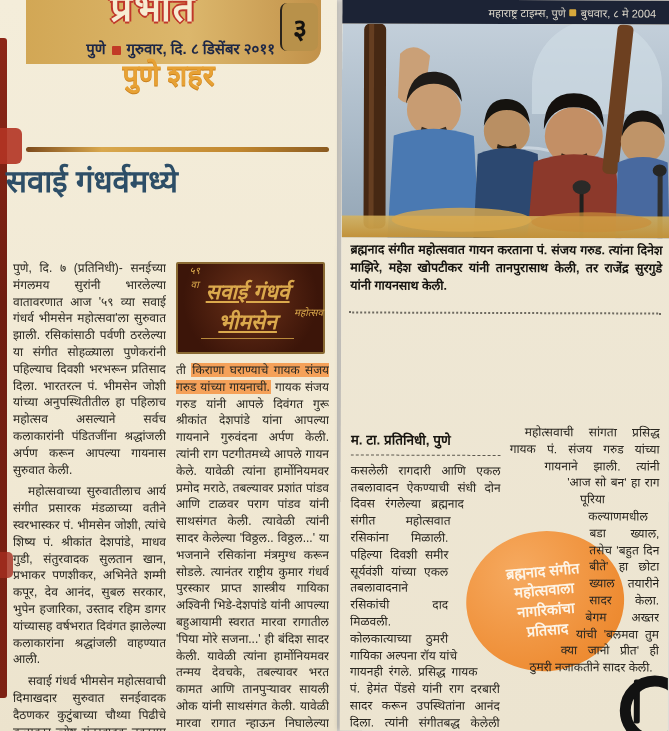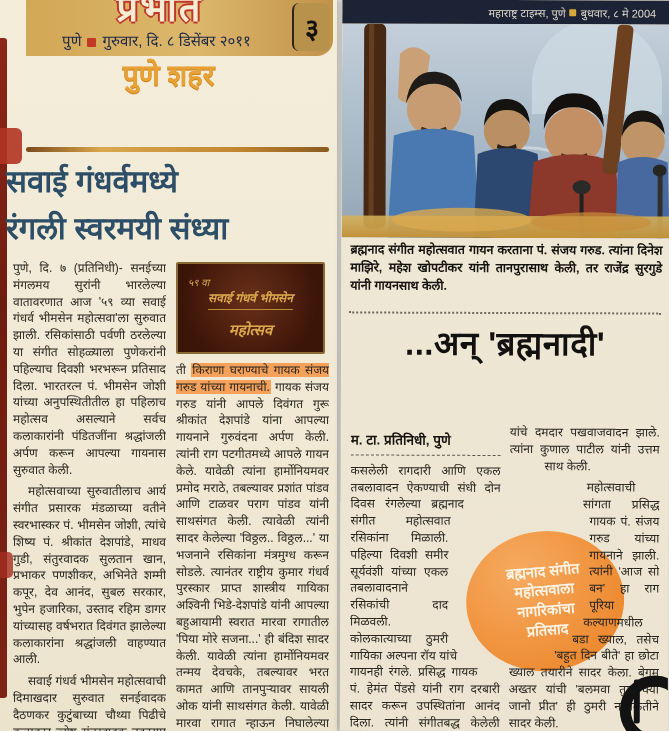--- a/index.html
+++ b/index.html
@@ -18,33 +18,33 @@
   }
   .spine{
     position:absolute;left:0;top:38px;width:7px;height:660px;
     background:linear-gradient(180deg,#8d2718,#6f1d10 40%,#7e2214);
     border-radius:0 3px 3px 0;
   }
   .blotch1{position:absolute;left:0;top:128px;width:22px;height:36px;background:#b23424;border-radius:0 6px 6px 0;opacity:.9;}
   .blotch2{position:absolute;left:0;top:552px;width:13px;height:26px;background:#a52e20;border-radius:0 5px 5px 0;opacity:.8;}
 
   .masthead{
-    position:absolute;left:26px;top:0;right:4px;height:56px;overflow:hidden;
+    position:absolute;left:26px;top:0;right:16px;height:64px;overflow:hidden;
     background:linear-gradient(90deg,#d2a755 0%,#dcb76c 55%,#c2924a 100%);
     border-radius:0 0 16px 0;
   }
   .paper-title{
     position:absolute;top:-20px;left:0;right:40px;text-align:center;
     font-size:38px;font-weight:bold;color:#f7ecd2;
     text-shadow:-2px 0 #c0372a,2px 0 #c0372a,0 2px #c0372a,0 -2px #c0372a;
     letter-spacing:2px;
   }
   .date-row{
-    position:absolute;left:0;right:46px;bottom:6px;text-align:center;
-    font-size:15px;font-weight:normal;color:#1d2746;white-space:nowrap;
+    position:absolute;left:0;right:46px;bottom:6px;text-align:right;
+    font-size:15px;font-weight:bold;color:#1d2746;white-space:nowrap;
   }
   .sq{display:inline-block;width:9px;height:9px;vertical-align:middle;margin:0 6px;border-radius:1px;}
   .sq.red{background:#c23a26;}
   .sq.yellow{background:#d7a93c;width:7px;height:7px;margin:0 4px;}
   .pageno{
     position:absolute;right:3px;top:3px;width:36px;height:48px;
     background:#b8914a;border-radius:7px;border-left:2px solid #2a241c;
     display:flex;align-items:center;justify-content:center;
     font-size:27px;font-weight:bold;color:#141210;
   }
@@ -69,26 +69,26 @@
   }
   .ncol{width:153px;flex:0 0 153px;font-size:12px;line-height:1.4;color:#2b2922;text-align:justify;overflow:hidden;}
   .ncol p{margin:0 0 5px;text-indent:15px;}
   .ncol p.noindent{text-indent:0;}
   mark.hl{background:#f5a159;color:inherit;padding:0 1px;margin-top:8px;}
 
   .badge{
     width:149px;height:92px;margin:2px 0 8px;box-sizing:border-box;
     background:radial-gradient(circle at 50% 40%,#6a3018,#3c1509 75%);
     border:2px solid #8a6a33;border-radius:2px;
-    display:flex;flex-direction:column;align-items:center;justify-content:center;
+    display:flex;flex-direction:row;align-items:center;justify-content:center;
     color:#dba94c;font-style:italic;text-align:center;
   }
   .badge .b1{font-size:10px;align-self:flex-start;margin-left:10px;}
-  .badge .b2{font-size:12px;font-weight:bold;border-bottom:1px solid #b98a3c;padding-bottom:2px;}
-  .badge .b3{font-size:15px;font-weight:bold;margin-top:9px;}
+  .badge .b2{font-size:21px;font-weight:bold;border-bottom:1px solid #b98a3c;padding-bottom:2px;text-decoration:underline;}
+  .badge .b3{font-size:10px;font-weight:normal;margin-top:9px;}
 
   
   .clip-right{
     position:absolute;left:341px;top:0;width:328px;height:731px;overflow:hidden;
     background:linear-gradient(180deg,#f0e9d7 0%,#ece4d0 100%);
     box-shadow:-2px 0 5px rgba(0,0,0,.15);
     transform:rotate(.2deg);
   }
   .navy-strip{
     position:absolute;left:0;top:0;right:0;height:24px;background:#1c2335;
@@ -149,21 +149,20 @@
         <span>पुणे</span><span class="sq red"></span><span>गुरुवार, दि. ८ डिसेंबर २०११</span>
       </div>
       <div class="pageno">३</div>
     </div>
 
     <div class="section-title">पुणे शहर</div>
     <div class="gold-rule"></div>
 
     <h1 class="headline-l">
       <span>सवाई गंधर्वमध्ये</span>
-      <span>रंगली स्वरमयी संध्या</span>
     </h1>
 
     <div class="cols-left">
       <div class="ncol">
         <p class="noindent">पुणे, दि. ७ (प्रतिनिधी)- सनईच्या मंगलमय सुरांनी भारलेल्या वातावरणात आज '५९ व्या सवाई गंधर्व भीमसेन महोत्सवा'ला सुरुवात झाली. रसिकांसाठी पर्वणी ठरलेल्या या संगीत सोहळ्याला पुणेकरांनी पहिल्याच दिवशी भरभरून प्रतिसाद दिला. भारतरत्न पं. भीमसेन जोशी यांच्या अनुपस्थितीतील हा पहिलाच महोत्सव असल्याने सर्वच कलाकारांनी पंडितजींना श्रद्धांजली अर्पण करून आपल्या गायनास सुरुवात केली.</p>
         <p>महोत्सवाच्या सुरुवातीलाच आर्य संगीत प्रसारक मंडळाच्या वतीने स्वरभास्कर पं. भीमसेन जोशी, त्यांचे शिष्य पं. श्रीकांत देशपांडे, माधव गुडी, संतुरवादक सुलतान खान, प्रभाकर पणशीकर, अभिनेते शम्मी कपूर, देव आनंद, सुबल सरकार, भुपेन हजारिका, उस्ताद रहिम डागर यांच्यासह वर्षभरात दिवंगत झालेल्या कलाकारांना श्रद्धांजली वाहण्यात आली.</p>
         <p>सवाई गंधर्व भीमसेन महोत्सवाची दिमाखदार सुरुवात सनईवादक दैठणकर कुटुंबाच्या चौथ्या पिढीचे कलाकार ज्येष्ठ संतुरवादक तुकाराम दैठणकर यांच्या सनई वादनाने झाली.</p>
       </div>
       <div class="ncol">
         <div class="badge">
@@ -233,40 +232,38 @@
         <rect x="0" y="192" width="328" height="22" fill="url(#warm)"></rect>
         <ellipse cx="120" cy="196" rx="70" ry="12" fill="#d9a94e" opacity=".8"></ellipse>
         <ellipse cx="250" cy="198" rx="60" ry="10" fill="#c98f3a" opacity=".7"></ellipse>
       </svg>
     </div>
 
     <div class="caption">ब्रह्मनाद संगीत महोत्सवात गायन करताना पं. संजय गरुड. त्यांना दिनेश माझिरे, महेश खोपटीकर यांनी तानपुरासाथ केली, तर राजेंद्र सुरगुडे यांनी गायनसाथ केली.</div>
     <div class="dotted"></div>
 
     <h1 class="headline-r">
-      <span>...अन् 'ब्रह्मनादी'</span>
     </h1>
 
     <div class="circle-badge">
       <div>ब्रह्मनाद संगीत</div>
       <div>महोत्सवाला</div>
       <div>नागरिकांचा</div>
       <div>प्रतिसाद</div>
     </div>
 
     <div class="cols-right">
       <div class="ncol">
         <div class="dateline">म. टा. प्रतिनिधी, पुणे</div>
         <div class="wrapR"></div>
         <p class="noindent">कसलेली रागदारी आणि एकल तबलावादन ऐकण्याची संधी दोन दिवस रंगलेल्या ब्रह्मनाद संगीत महोत्सवात रसिकांना मिळाली. पहिल्या दिवशी समीर सूर्यवंशी यांच्या एकल तबलावादनाने रसिकांची दाद मिळवली. कोलकात्याच्या ठुमरी गायिका अल्पना रॉय यांचे गायनही रंगले. प्रसिद्ध गायक पं. हेमंत पेंडसे यांनी राग दरबारी सादर करून उपस्थितांना आनंद दिला. त्यांनी संगीतबद्ध केलेली रचना श्रोत्यांना भावली. श्रोत्यांच्या आग्रहामुळे त्यांनी 'कैवल्याच्या चांदण्याला' ही पं. जितेंद्र अभिषेकी यांची रचना सादर केली.</p>
 
       </div>
       <div class="ncol">
         <div class="wrapL"></div>
-        <p class="noindent">यांचे दमदार पखवाजवादन झाले. त्यांना कुणाल पाटील यांनी उत्तम साथ केली.</p>
         <p>महोत्सवाची सांगता प्रसिद्ध गायक पं. संजय गरुड यांच्या गायनाने झाली. त्यांनी 'आज सो बन' हा राग पूरिया कल्याणमधील बडा ख्याल, तसेच 'बहुत दिन बीते' हा छोटा ख्याल तयारीने सादर केला. बेगम अख्तर यांची 'बलमवा तुम क्या जानो प्रीत' ही ठुमरी नजाकतीने सादर केली.</p>
 
       </div>
     </div>
 
     <div class="corner-ad">
       <div class="bar"></div>
       <div class="arc"></div>
     </div>
   </div>

